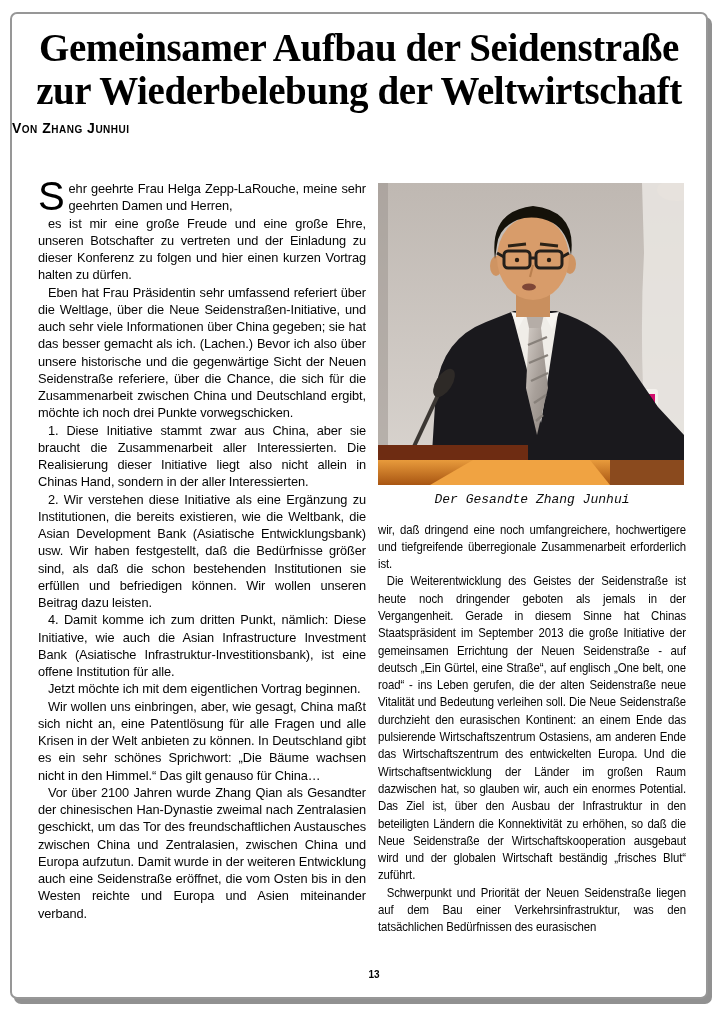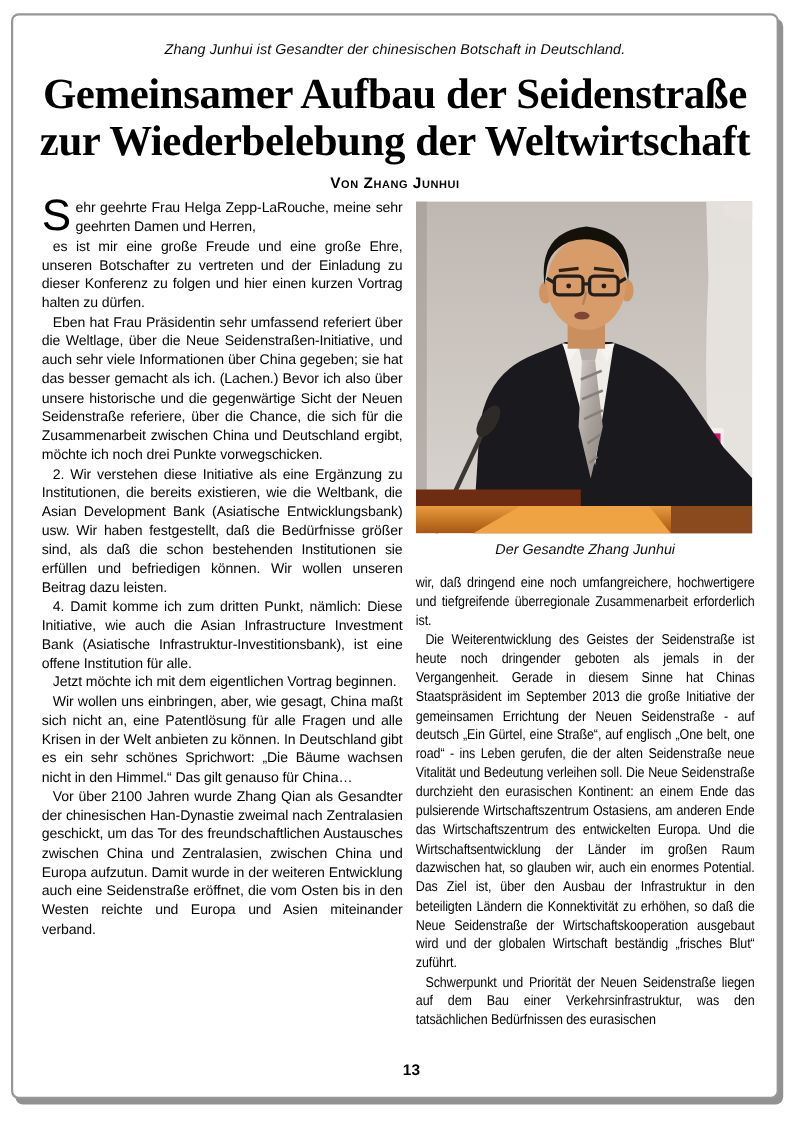--- a/index.html
+++ b/index.html
@@ -13,71 +13,71 @@
     margin-top:23px;text-align:center;
     font-style:italic;font-size:13px;letter-spacing:0.1px;color:#0c0c0c;
   }
   .title{
     margin:12px 10px 0;text-align:center;
     font-family:"Liberation Serif",serif;font-weight:bold;
     font-size:39px;line-height:43px;letter-spacing:-0.4px;color:#000;
   }
   .title .tline{display:block;}
   .byline{
-    margin-top:8px;text-align:center;font-weight:bold;
+    margin-top:8px;font-weight:bold;
     font-variant:small-caps;font-size:14px;letter-spacing:0.5px;color:#000;
   }
   .columns{
     position:absolute;left:26px;top:166px;width:648px;height:802px;
     display:flex;gap:12px;overflow:hidden;
   }
   .col{text-align:justify;color:#050505;}
   .col p{margin:0;text-indent:10px;hyphens:auto;-webkit-hyphens:auto;}
   .col p.opening,.col p.no-indent{text-indent:0;}
   .col.left{width:328px;font-size:12.8px;line-height:17.25px;letter-spacing:-0.1px;}
   .col.right{width:308px;}
   .rtext{width:352px;transform:scaleX(0.875);transform-origin:0 0;
     font-size:13px;line-height:17.3px;letter-spacing:-0.1px;}
   .dropcap{
     float:left;font-size:40px;line-height:31px;
     padding:1px 4px 0 0;color:#000;
   }
-  .photo-figure{margin:3px 0 12px;}
+  .photo-figure{margin:3px 0 12px;font-family:Liberation Mono, monospace;}
   .photo{width:306px;height:302px;overflow:hidden;}
   .photo svg{display:block;}
   .caption{
     display:block;text-align:center;font-style:italic;
     font-size:13px;line-height:16.5px;margin-top:7px;color:#0c0c0c;
   }
   .caption span{display:block;}
   .pagenum{
     position:absolute;left:0;right:0;bottom:17px;
-    text-align:center;font-weight:bold;font-size:14px;color:#000;padding-left:30px;
+    text-align:center;font-weight:bold;font-size:10px;color:#000;padding-left:30px;
   }
 </style>
 </head>
 <body>
 
 <div class="page">
 
-  <div class="dateline">Zhang Junhui ist Gesandter der chinesischen Botschaft in Deutschland.</div>
 
   <h1 class="title">
     <span class="tline">Gemeinsamer Aufbau der Seidenstraße</span>
     <span class="tline">zur Wiederbelebung der Weltwirtschaft</span>
   </h1>
 
   <div class="byline">Von Zhang Junhui</div>
 
   <div class="columns">
 
     <div class="col left">
       <p class="opening"><span class="dropcap">S</span><span>ehr geehrte Frau Helga Zepp-LaRouche, meine sehr geehrten Damen und Herren,</span></p>
       <p>es ist mir eine große Freude und eine große Ehre, unseren Botschafter zu vertreten und der Einladung zu dieser Konferenz zu folgen und hier einen kurzen Vortrag halten zu dürfen.</p>
       <p>Eben hat Frau Präsidentin sehr umfassend referiert über die Weltlage, über die Neue Seidenstraßen-Initiative, und auch sehr viele Informationen über China gegeben; sie hat das besser gemacht als ich. (Lachen.) Bevor ich also über unsere historische und die gegenwärtige Sicht der Neuen Seidenstraße referiere, über die Chance, die sich für die Zusammenarbeit zwischen China und Deutschland ergibt, möchte ich noch drei Punkte vorwegschicken.</p>
+      <p>1. Diese Initiative stammt zwar aus China, aber sie braucht die Zusammenarbeit aller Interessierten. Die Realisierung dieser Initiative liegt also nicht allein in Chinas Hand, sondern in der aller Interessierten.</p>
       <p>2. Wir verstehen diese Initiative als eine Ergänzung zu Institutionen, die bereits existieren, wie die Weltbank, die Asian Development Bank (Asiatische Entwicklungsbank) usw. Wir haben festgestellt, daß die Bedürfnisse größer sind, als daß die schon bestehenden Institutionen sie erfüllen und befriedigen können. Wir wollen unseren Beitrag dazu leisten.</p>
       <p>4. Damit komme ich zum dritten Punkt, nämlich: Diese Initiative, wie auch die Asian Infrastructure Investment Bank (Asiatische Infrastruktur-Investitionsbank), ist eine offene Institution für alle.</p>
       <p>Jetzt möchte ich mit dem eigentlichen Vortrag beginnen.</p>
       <p>Wir wollen uns einbringen, aber, wie gesagt, China maßt sich nicht an, eine Patentlösung für alle Fragen und alle Krisen in der Welt anbieten zu können. In Deutschland gibt es ein sehr schönes Sprichwort: „Die Bäume wachsen nicht in den Himmel.“ Das gilt genauso für China…</p>
       <p>Vor über 2100 Jahren wurde Zhang Qian als Gesandter der chinesischen Han-Dynastie zweimal nach Zentralasien geschickt, um das Tor des freundschaftlichen Austausches zwischen China und Zentralasien, zwischen China und Europa aufzutun. Damit wurde in der weiteren Entwicklung auch eine Seidenstraße eröffnet, die vom Osten bis in den Westen reichte und Europa und Asien miteinander verband.</p>
     </div>
 
     <div class="col right">
 
       <figure class="photo-figure" style="margin:3px 0 12px;">

